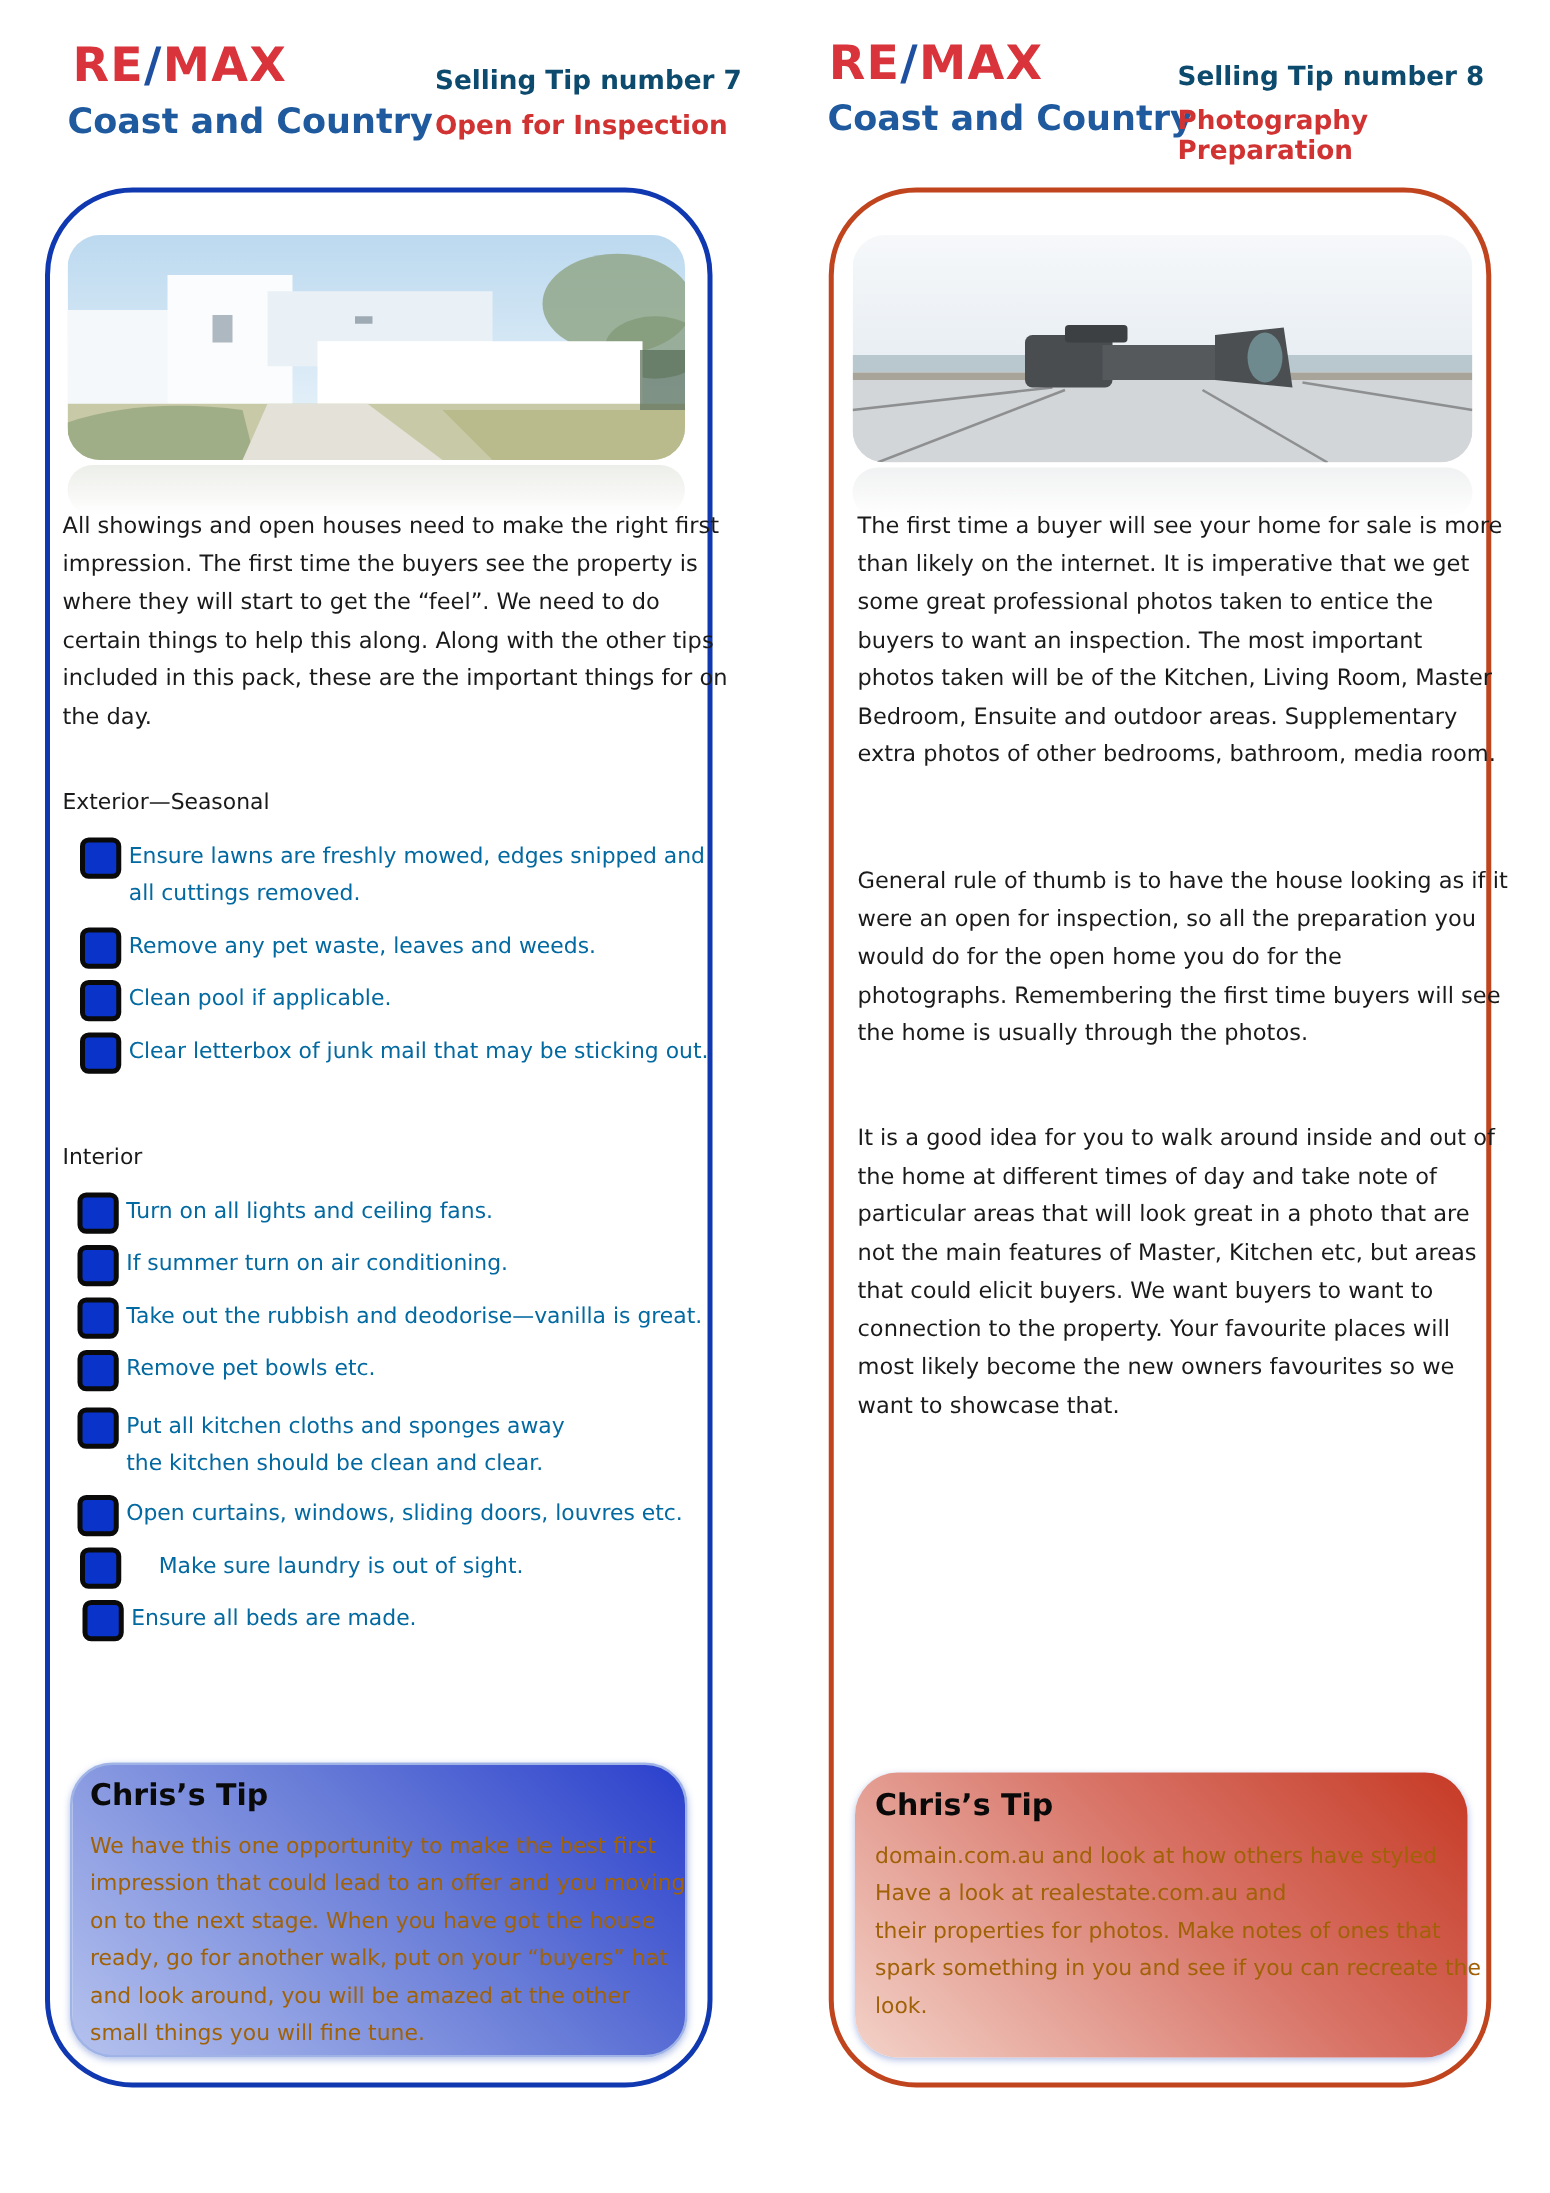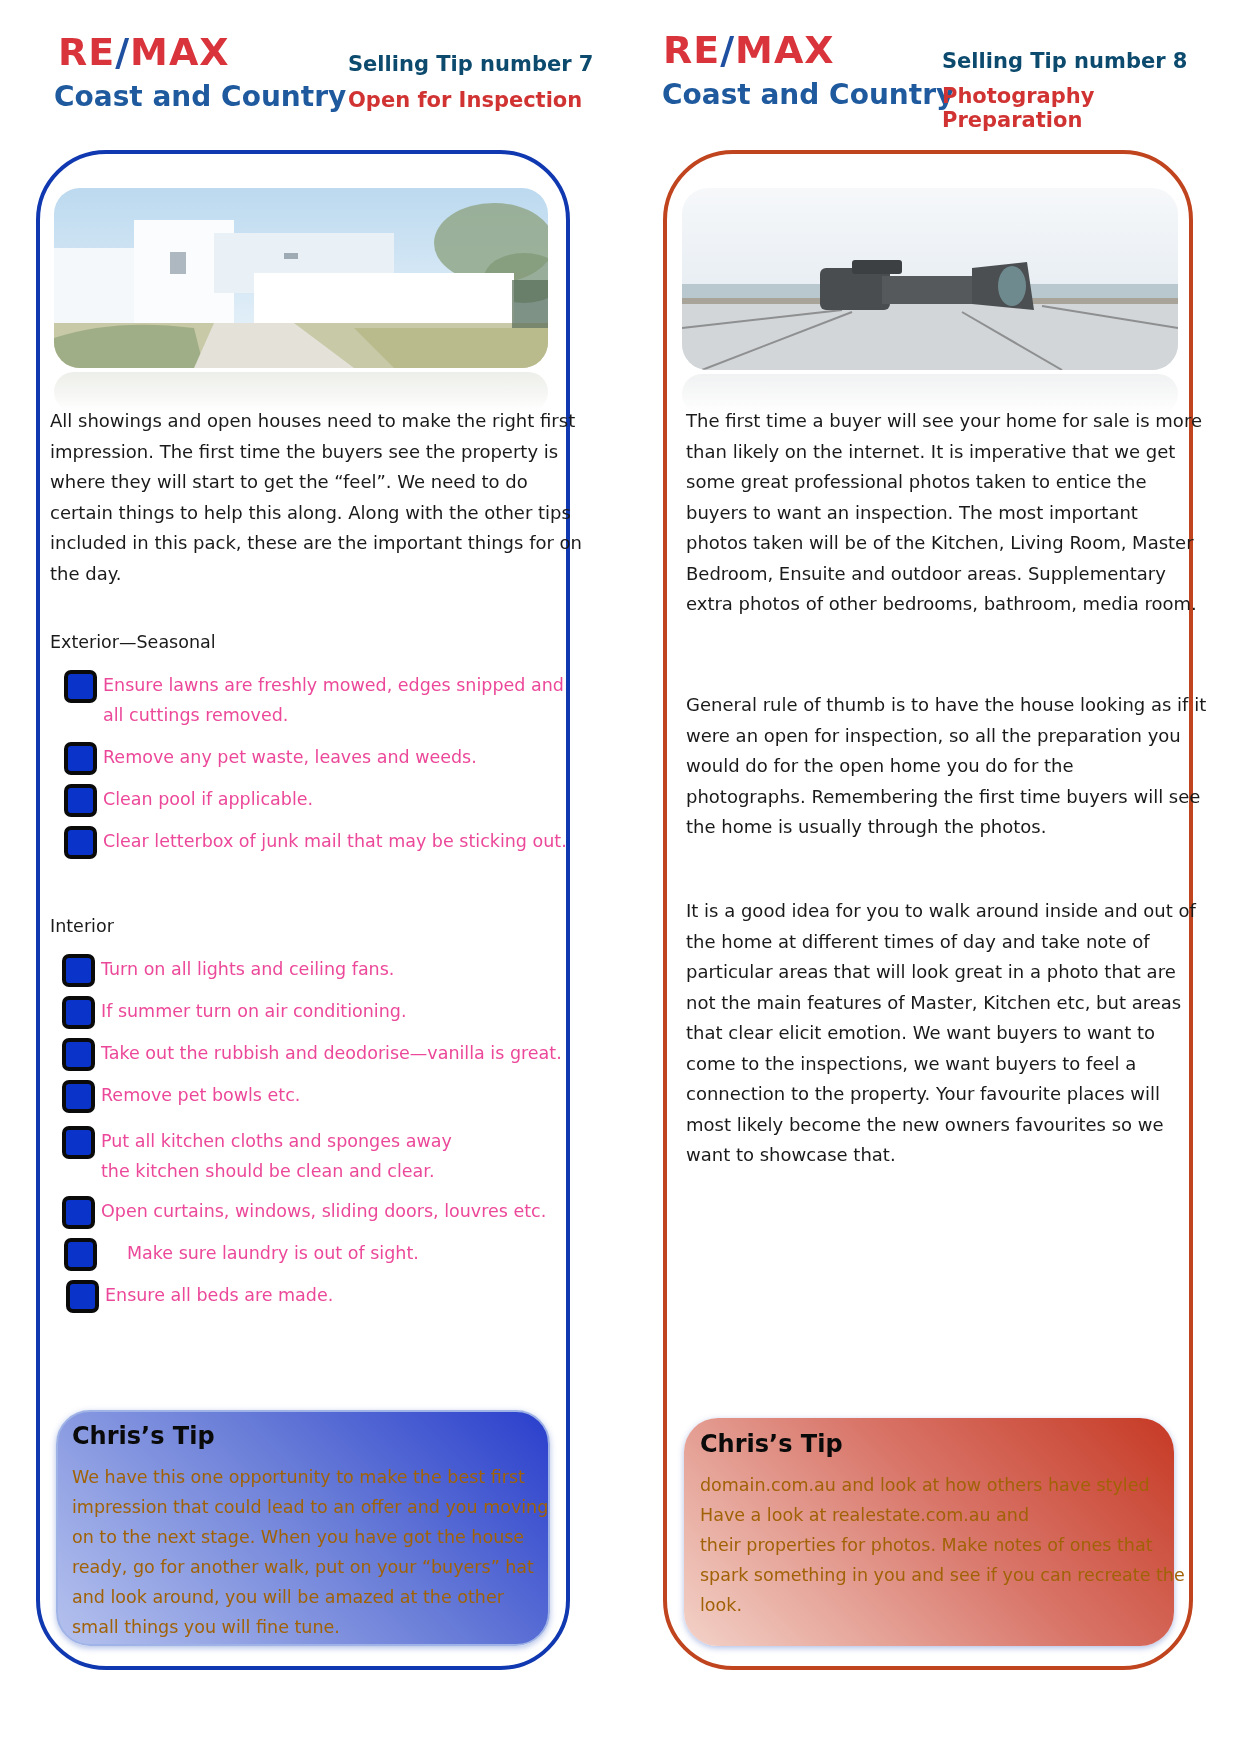--- a/index.html
+++ b/index.html
@@ -12,21 +12,21 @@
   .tip-title { position:absolute; font-weight:bold; font-size:21px; color:#d13333; font-family:"DejaVu Sans", sans-serif; }
   .frame { position:absolute; border-radius:70px; background:#fff; }
   .frame.blue { border:4px solid #1038b0; }
   .frame.red { border:4px solid #c0451f; }
   .photo { position:absolute; border-radius:26px; overflow:hidden; }
   .reflect { position:absolute; border-radius:26px; overflow:hidden; opacity:0.35; }
   .para { position:absolute; font-size:18px; line-height:30.5px; color:#1a1a1a; font-family:"DejaVu Sans", sans-serif; }
   .section-label { position:absolute; font-size:17.5px; color:#1a1a1a; font-family:"DejaVu Sans", sans-serif; }
   .check-row { position:absolute; display:flex; align-items:flex-start; }
   .checkbox { width:33px; height:33px; box-sizing:border-box; border:4px solid #0a0a0a; border-radius:7px; background:#0a34c9; flex:0 0 auto; margin-right:6px; cursor:pointer; }
-  .check-text { font-size:17.5px; line-height:30px; color:#ec4899; font-family:"DejaVu Sans", sans-serif; white-space:nowrap; }
+  .check-text { font-size:17.5px; line-height:30px; color:#0369a1; font-family:"DejaVu Sans", sans-serif; white-space:nowrap; }
   .tipbox { position:absolute; border-radius:34px; box-shadow:0 2px 6px rgba(80,110,200,0.45); }
   .tipbox.blue { background:linear-gradient(225deg, #2a3fcc 0%, #6a7ed8 45%, #b5c2ee 100%); border:2px solid #9fb3e6; }
   .tipbox.red { background:linear-gradient(225deg, #c63a25 0%, #d9766a 45%, #f3d2c8 100%); }
   .tip-heading { position:absolute; font-weight:bold; font-size:24px; color:#0a0a0a; font-family:"DejaVu Sans", sans-serif; }
   .tip-body { position:absolute; font-size:17.5px; line-height:30px; color:#a16207; font-family:"DejaVu Sans", sans-serif; }
 </style>
 </head>
 <body>
 
 <div>
@@ -198,22 +198,21 @@
     <div>would do for the open home you do for the</div>
     <div>photographs. Remembering the first time buyers will see</div>
     <div>the home is usually through the photos.</div>
   </div>
 
   <div class="para" style="left:686px; top:896px;">
     <div>It is a good idea for you to walk around inside and out of</div>
     <div>the home at different times of day and take note of</div>
     <div>particular areas that will look great in a photo that are</div>
     <div>not the main features of Master, Kitchen etc, but areas</div>
-    <div>that clear elicit emotion. We want buyers to want to</div>
-    <div>come to the inspections, we want buyers to feel a</div>
+    <div>that could elicit buyers. We want buyers to want to</div>
     <div>connection to the property. Your favourite places will</div>
     <div>most likely become the new owners favourites so we</div>
     <div>want to showcase that.</div>
   </div>
 
   <div class="tipbox red" style="left:684px; top:1418px; width:490px; height:228px;"></div>
   <div class="tip-heading" style="left:700px; top:1430px;">Chris’s Tip</div>
   <div class="tip-body" style="left:700px; top:1470px;">
     <div>domain.com.au and look at how others have styled</div>
     <div>Have a look at realestate.com.au and</div>

